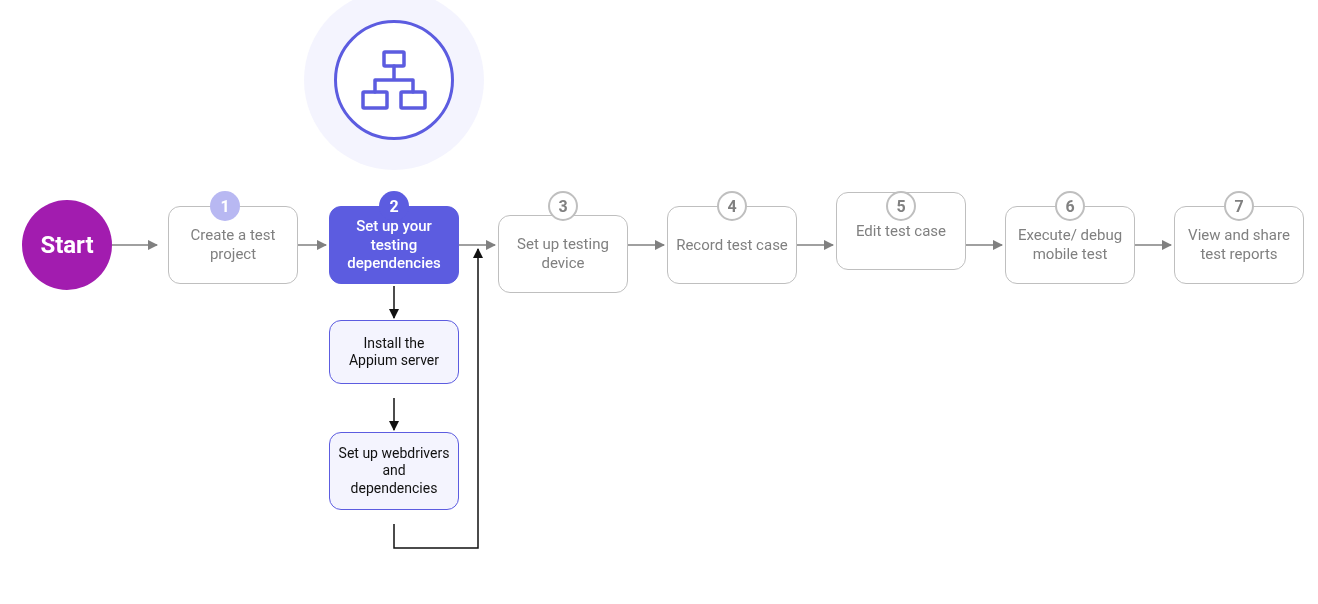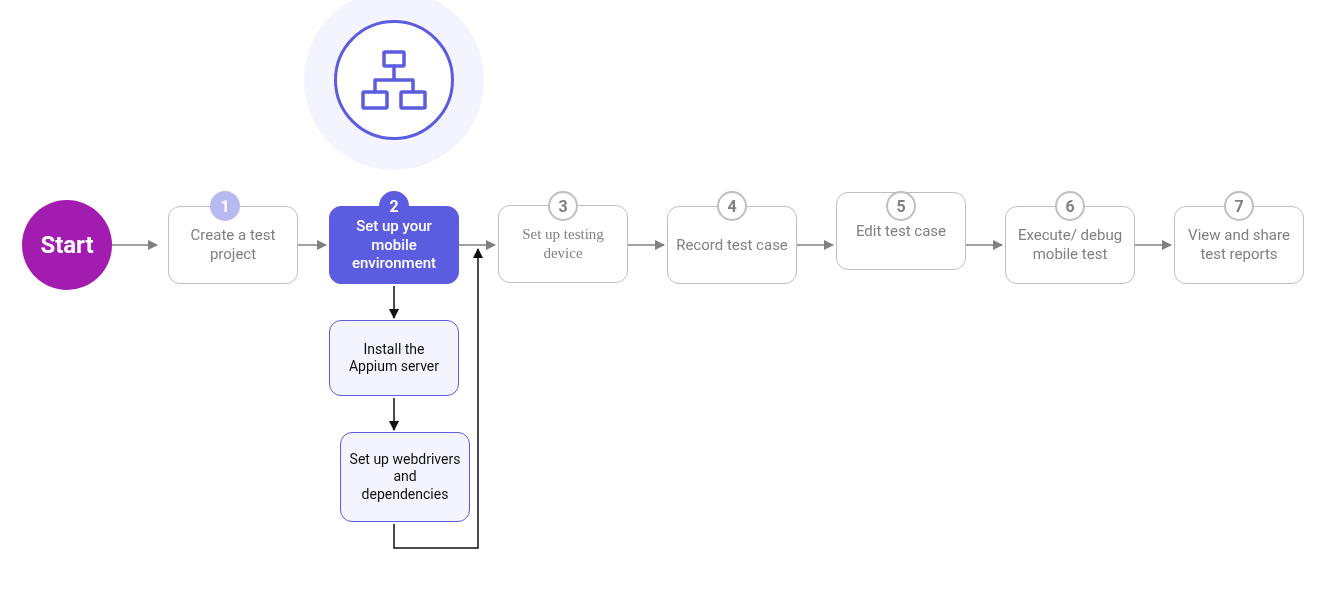--- a/index.html
+++ b/index.html
@@ -156,27 +156,27 @@
   </div>
 
   <div class="node step inactive" style="left:160px; top:206px;margin-left:8px;">
     <span>Create a test project</span>
   </div>
   <div class="badge preactive" style="left:210px; top:191px;">
     <span>1</span>
   </div>
 
   <div class="node step active" style="left:329px; top:206px;">
-    <span>Set up your mobile environment</span>
+    <span>Set up your testing dependencies</span>
   </div>
   <div class="badge active" style="left:379px; top:191px;">
     <span>2</span>
   </div>
 
-  <div class="node step inactive" style="left:498px; top:205px;font-family:Liberation Serif, serif;">
+  <div class="node step inactive" style="left:498px; top:215px;">
     <span>Set up testing device</span>
   </div>
   <div class="badge inactive" style="left:548px; top:191px;">
     <span>3</span>
   </div>
 
   <div class="node step inactive" style="left:667px; top:206px;">
     <span>Record test case</span>
   </div>
   <div class="badge inactive" style="left:717px; top:191px;">
@@ -197,20 +197,20 @@
     <span>6</span>
   </div>
 
   <div class="node step inactive" style="left:1174px; top:206px;justify-content:center;">
     <span>View and share test reports</span>
   </div>
   <div class="badge inactive" style="left:1224px; top:191px;">
     <span>7</span>
   </div>
 
-  <div class="node sub" style="left:329px; top:320px; height:76px;">
+  <div class="node sub" style="left:329px; top:320px; height:64px;">
     <span>Install the Appium server</span>
   </div>
-  <div class="node sub" style="left:340px; top:432px; height:90px;">
+  <div class="node sub" style="left:329px; top:432px; height:78px;">
     <span>Set up webdrivers and dependencies</span>
   </div>
 
 </div>
 
 </body></html>

